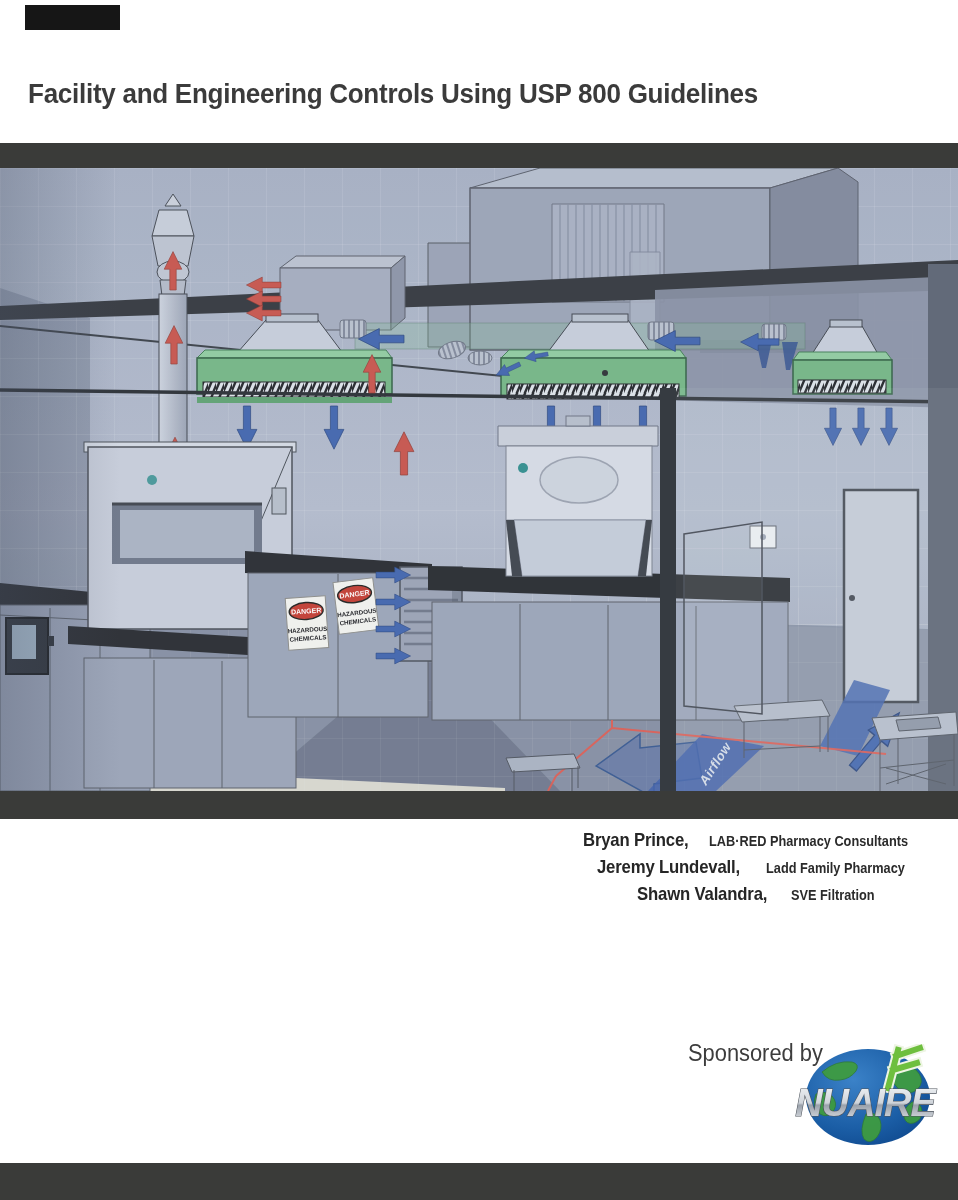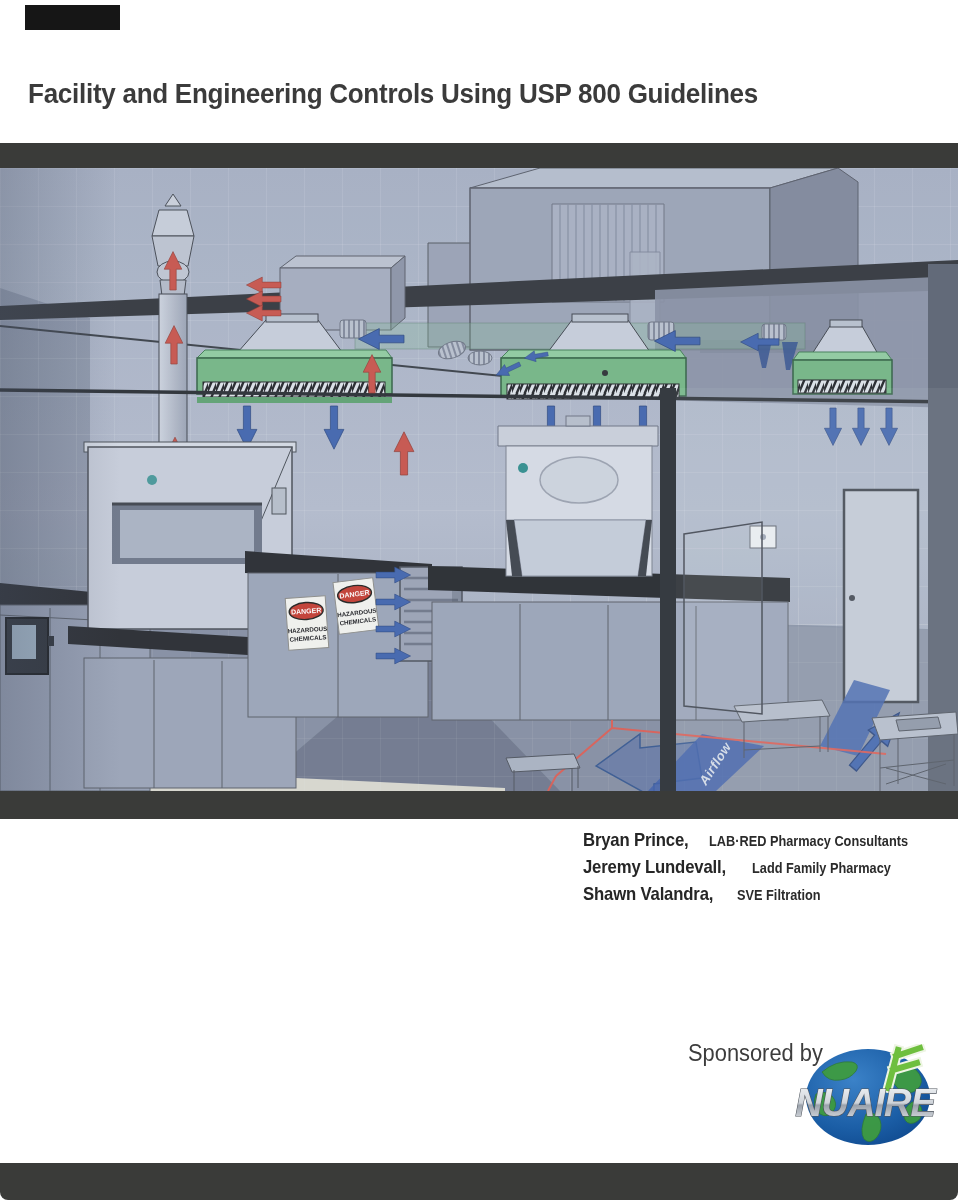--- a/index.html
+++ b/index.html
@@ -1,28 +1,28 @@
 <!DOCTYPE html>
 <html><head>
 <meta charset="utf-8">
 <style>
   html,body{margin:0;padding:0;background:#ffffff;}
   #page{position:relative;width:958px;height:1200px;background:#ffffff;overflow:hidden;
-        font-family:"Liberation Sans", sans-serif;border-radius:8px;}
+        font-family:"Liberation Sans", sans-serif;}
   .band{position:absolute;left:0;width:958px;background:#3a3b39;}
   #top-tab{position:absolute;left:25px;top:5px;width:95px;height:25px;background:#161616;}
   #main-title{position:absolute;left:28px;top:78px;margin:0;font-size:28px;font-weight:700;
               color:#3b3b3b;letter-spacing:-0.3px;transform:scaleX(0.93);transform-origin:left top;
               white-space:nowrap;}
   #header-band{top:143px;height:25px;}
   #illustration-wrap{position:absolute;left:0;top:168px;width:958px;height:623px;}
   #illustration-bottom-band{top:791px;height:28px;}
   #footer-band{top:1163px;height:37px;}
   #credits{position:absolute;left:583px;top:826px;color:#262626;}
-  .credit-row{height:27px;line-height:27px;white-space:nowrap;}
+  .credit-row{height:27px;line-height:27px;white-space:nowrap;text-align:center;}
   .credit-name{display:inline-block;font-size:19px;font-weight:700;transform:scaleX(0.88);
                transform-origin:left center;letter-spacing:-0.2px;}
   .credit-affil{display:inline-block;font-size:15px;font-weight:700;transform:scaleX(0.85);
                 transform-origin:left center;margin-left:2px;color:#2b2b2b;}
   #sponsor-label{position:absolute;left:688px;top:1040px;font-size:23px;color:#3d3d3d;
                  transform:scaleX(0.95);transform-origin:left top;white-space:nowrap;}
   #logo{position:absolute;left:770px;top:1044px;width:190px;height:108px;}
   svg text{font-family:"Liberation Sans", sans-serif;}
 </style>
 </head>

